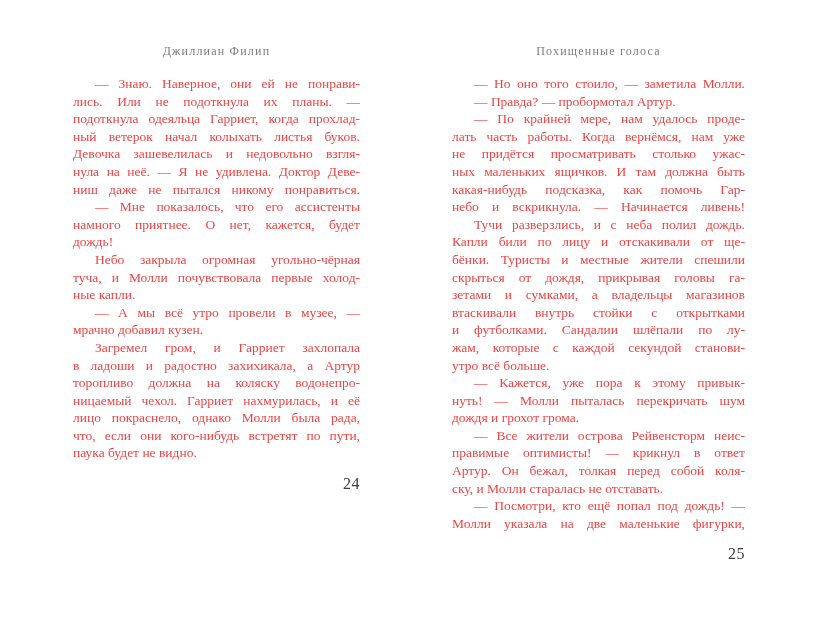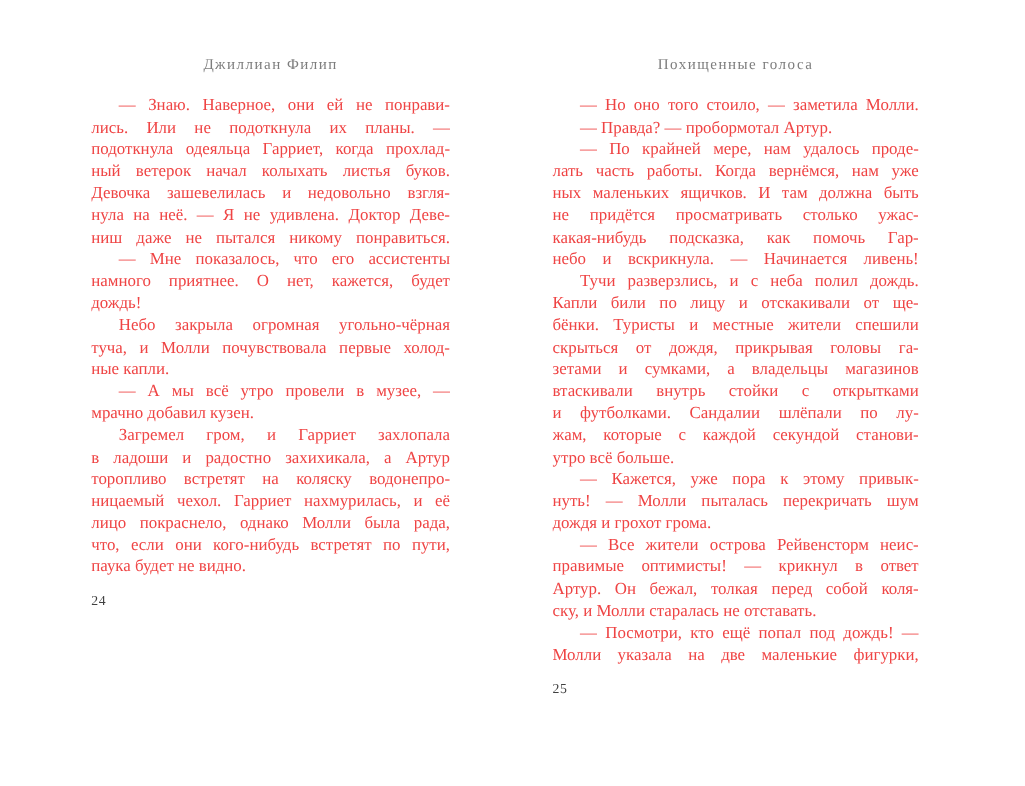--- a/index.html
+++ b/index.html
@@ -7,21 +7,21 @@
     position: relative;
     width: 820px;
     height: 629px;
     background: #ffffff;
     font-family: "Liberation Serif", "DejaVu Serif", serif;
     overflow: hidden;
     text-decoration: underline;
   }
   .page { position: absolute; top: 44px; }
   #left-page  { left: 73px;  width: 287px; }
-  #right-page { left: 442px; width: 293px; }
+  #right-page { left: 452px; width: 293px; }
 
   .running-header {
     text-align: center;
     font-size: 12px;
     line-height: 14px;
     letter-spacing: 1.2px;
     color: #7d7d7d;
     font-weight: normal;
   }
   .page-body {
@@ -35,22 +35,22 @@
     text-align: justify;
     text-align-last: justify;
     height: 17.6px;
     overflow: hidden;
   }
   .line.first { text-indent: 22px; }
   .line.short { text-align-last: left; }
 
   .page-number {
     margin-top: 13px;
-    text-align: left;
-    font-size: 11px;
+    text-align: right;
+    font-size: 16px;
     letter-spacing: 0.5px;
     color: #3f3f3f;
   }
 </style>
 </head>
 <body>
 
 <div id="spread">
 
   <div class="page" id="left-page">
@@ -75,21 +75,21 @@
           <div class="line">туча, и Молли почувствовала первые холод-</div>
           <div class="line short">ные капли.</div>
         </div>
         <div class="para">
           <div class="line first">— А мы всё утро провели в музее, —</div>
           <div class="line short">мрачно добавил кузен.</div>
         </div>
         <div class="para">
           <div class="line first">Загремел гром, и Гарриет захлопала</div>
           <div class="line">в ладоши и радостно захихикала, а Артур</div>
-          <div class="line">торопливо встретят на коляску водонепро-</div>
+          <div class="line">торопливо должна на коляску водонепро-</div>
           <div class="line">ницаемый чехол. Гарриет нахмурилась, и её</div>
           <div class="line">лицо покраснело, однако Молли была рада,</div>
           <div class="line">что, если они кого-нибудь встретят по пути,</div>
           <div class="line short">паука будет не видно.</div>
         </div>
       </div>
     <div class="page-number">24</div>
   </div>
 
   <div class="page" id="right-page">
@@ -97,22 +97,22 @@
     <div class="page-body">
         <div class="para">
           <div class="line first">— Но оно того стоило, — заметила Молли.</div>
         </div>
         <div class="para">
           <div class="line first short">— Правда? — пробормотал Артур.</div>
         </div>
         <div class="para">
           <div class="line first">— По крайней мере, нам удалось проде-</div>
           <div class="line">лать часть работы. Когда вернёмся, нам уже</div>
+          <div class="line">не придётся просматривать столько ужас-</div>
           <div class="line">ных маленьких ящичков. И там должна быть</div>
-          <div class="line">не придётся просматривать столько ужас-</div>
           <div class="line">какая-нибудь подсказка, как помочь Гар-</div>
           <div class="line">небо и вскрикнула. — Начинается ливень!</div>
         </div>
         <div class="para">
           <div class="line first">Тучи разверзлись, и с неба полил дождь.</div>
           <div class="line">Капли били по лицу и отскакивали от ще-</div>
           <div class="line">бёнки. Туристы и местные жители спешили</div>
           <div class="line">скрыться от дождя, прикрывая головы га-</div>
           <div class="line">зетами и сумками, а владельцы магазинов</div>
           <div class="line">втаскивали внутрь стойки с открытками</div>

